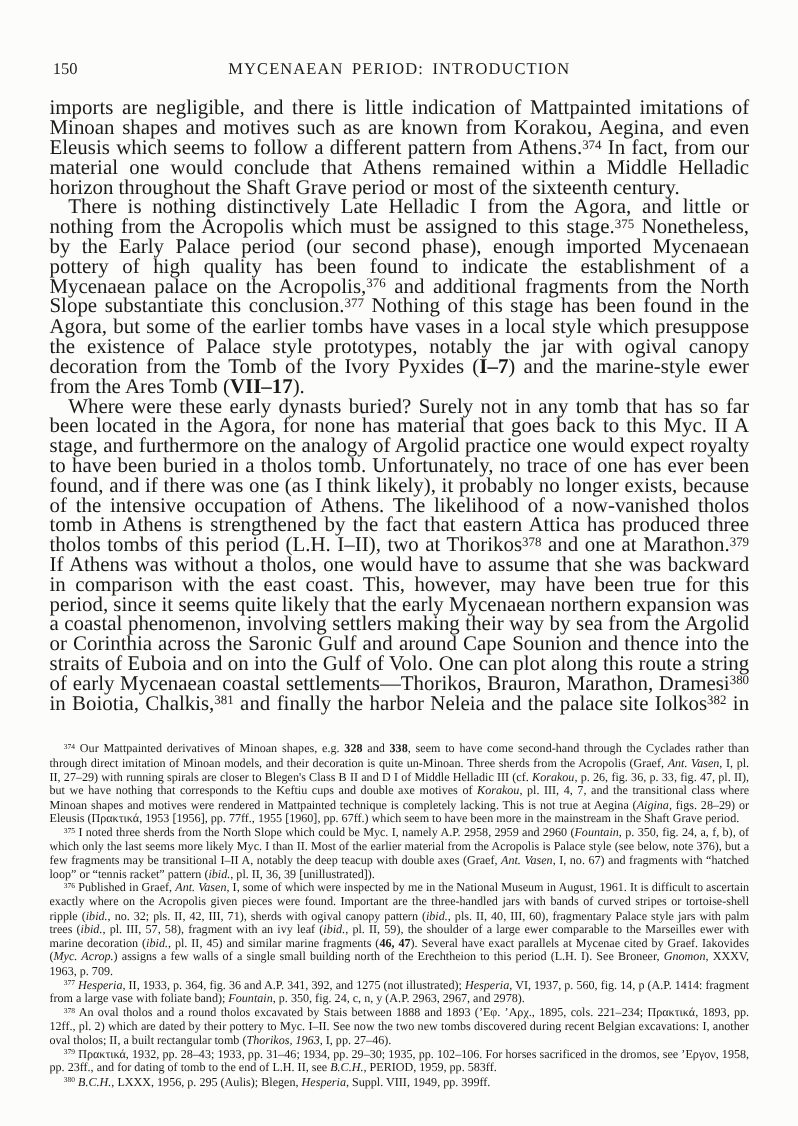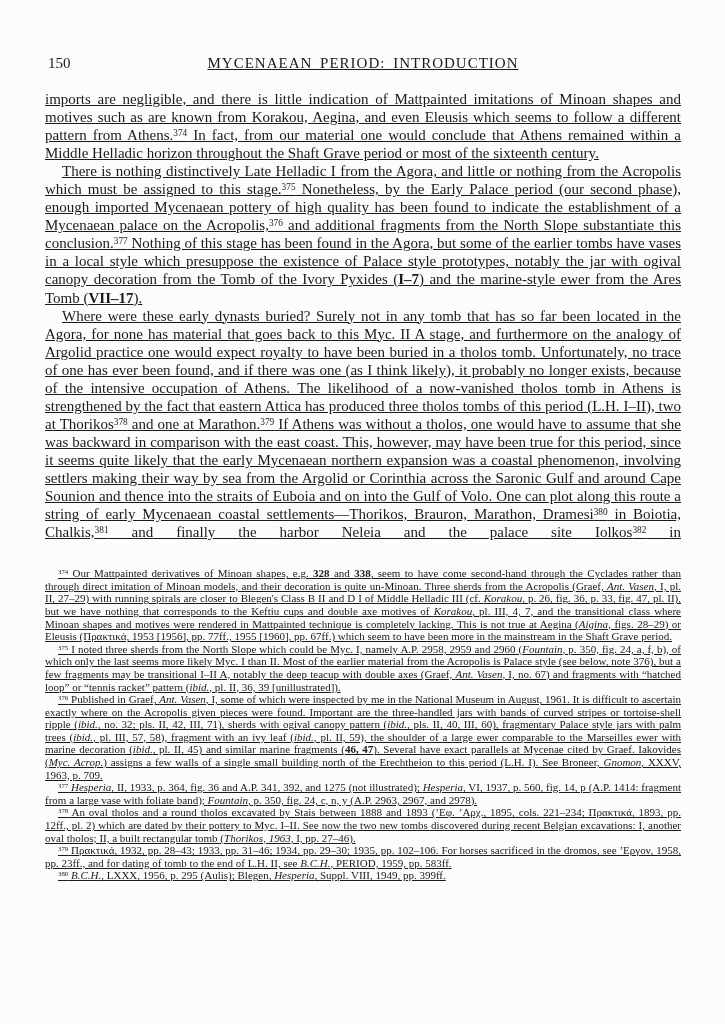--- a/index.html
+++ b/index.html
@@ -9,40 +9,39 @@
     margin:0 auto;
     background:#fcfcfa;
     color:#1a1a1a;
     font-family:"Liberation Serif","DejaVu Serif",serif;
     overflow:hidden;
   }
   .content{
     position:absolute;
     left:45px;top:55px;
     width:636px;
-    text-decoration:underline;
   }
   .pagehead{
     position:relative;
     height:18px;
     font-size:15px;
     margin-bottom:17px;
   }
   .pagenum{
     position:absolute;
     left:3px;top:0;
   }
   .runhead{
     display:block;
     text-align:center;
     letter-spacing:1px;
     word-spacing:3px;
   }
   .bodytext{
-    font-size:15px;
+    font-size:19px;
     line-height:18.05px;
     text-align:justify;
     margin-top:11px;
   }
   .bodytext p{margin:0;}
   .bodytext p.indent{text-indent:17px;}
   .bodytext p.cont{text-align-last:justify;}
   .footnotes{
     margin-top:26px;
     font-size:11px;

